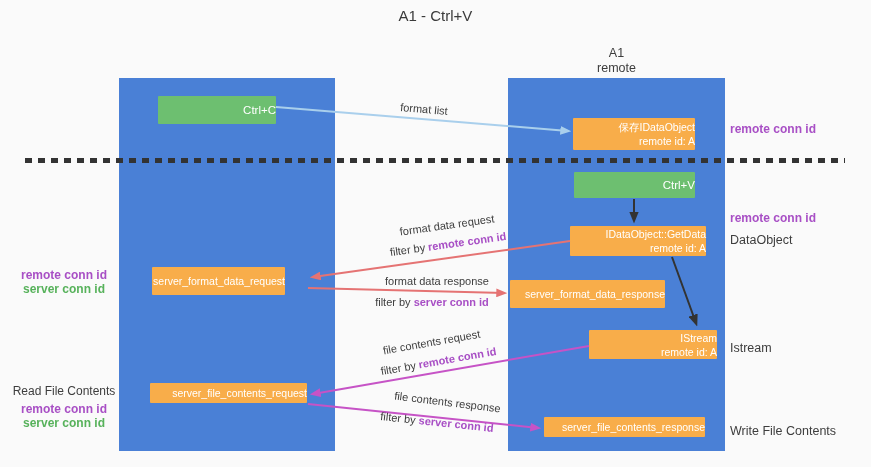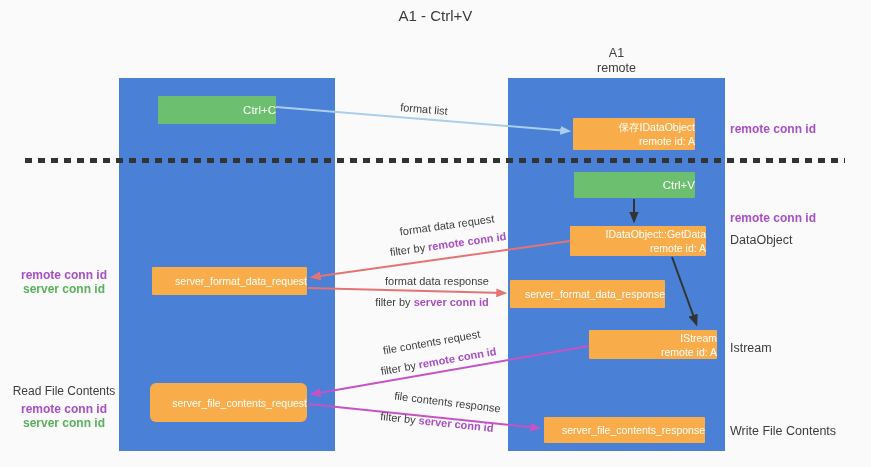--- a/index.html
+++ b/index.html
@@ -31,24 +31,24 @@
     color:#fff;text-align:center;border-radius:1px;white-space:nowrap;
   }
   .box.green{background:#6dbf70;font-size:11.5px;}
   .box.orange{background:#f8ad4a;font-size:10.5px;line-height:14px;}
   .box.single{font-size:10.5px;}
   #ctrl-c{left:158px;top:96px;width:118px;height:28px;}
   #ctrl-v{left:574px;top:172px;width:121px;height:26px;}
   #save-obj{left:573px;top:118px;width:122px;height:32px;}
   #getdata{left:570px;top:226px;width:136px;height:30px;}
   #istream-box{left:589px;top:330px;width:128px;height:29px;}
-  #fmt-req{left:152px;top:267px;width:155px;height:28px;}
+  #fmt-req{left:152px;top:267px;width:133px;height:28px;}
   #fmt-resp{left:510px;top:280px;width:155px;height:28px;}
-  #file-req{left:150px;top:383px;width:157px;height:39px;border-radius:6px;}
-  #file-resp{left:544px;top:417px;width:161px;height:26px;}
+  #file-req{left:150px;top:383px;width:157px;height:20px;}
+  #file-resp{left:544px;top:417px;width:161px;height:20px;}
   .arrow-label{
     font-size:11px;color:#3d3d3d;text-align:center;white-space:nowrap;
   }
   .purple{color:#a84fc5;font-weight:bold;}
   .greentxt{color:#57b25b;font-weight:bold;}
   .fb{margin-right:3px;}
   #lbl-format-list{left:384px;top:103px;width:80px;transform:rotate(5deg);}
   #lbl-fdr{left:387px;top:219px;width:120px;transform:rotate(-8deg);}
   #lbl-fdr-f{left:378px;top:238px;width:140px;transform:rotate(-8deg);}
   #lbl-fds{left:372px;top:275px;width:130px;}

